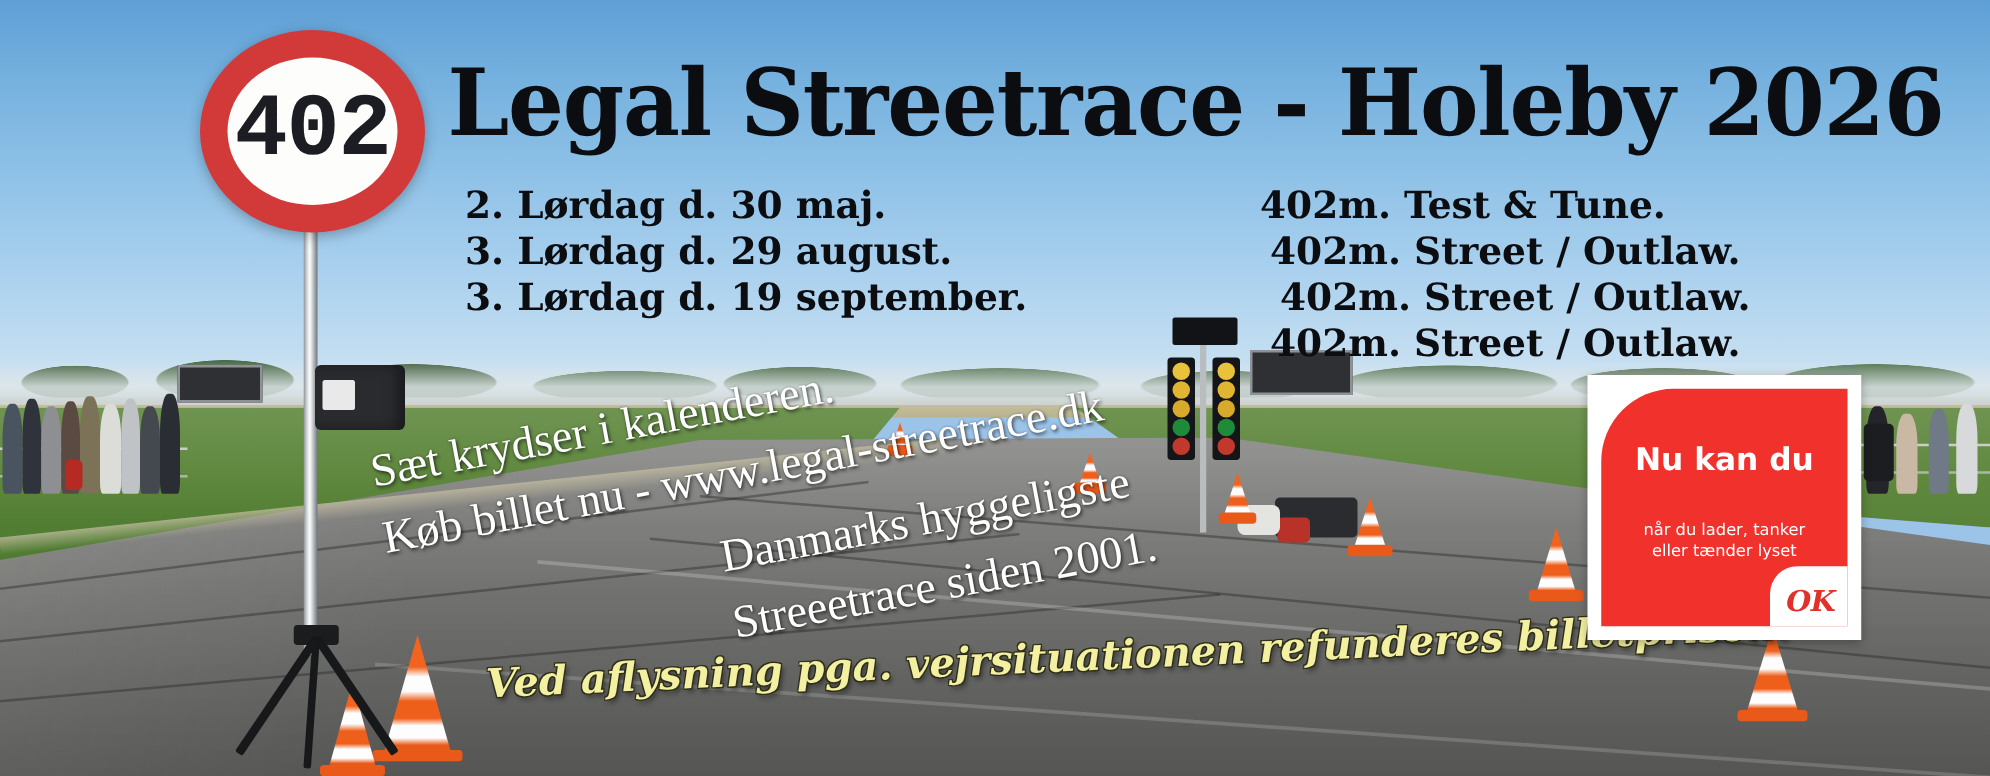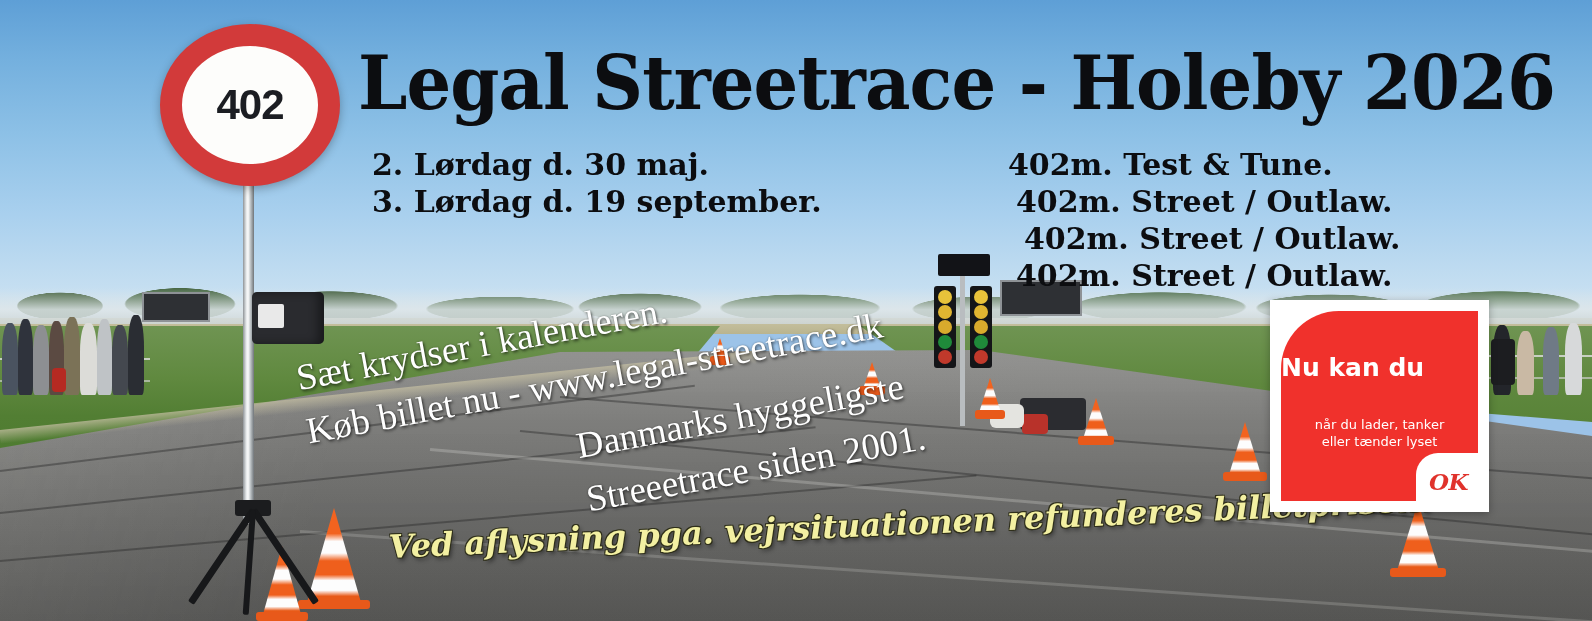--- a/index.html
+++ b/index.html
@@ -104,22 +104,22 @@
     position:absolute;left:160px;top:24px;width:180px;height:162px;
     border-radius:50%;
     background:#fdfdfb;
     border:22px solid #d23a3a;
     box-sizing:border-box;
     box-shadow:0 3px 10px rgba(0,0,0,.28);
     display:flex;align-items:center;justify-content:center;
     z-index:7;
   }
   .sign402 span{
-    font-family:Liberation Sans, sans-serif;
-    font-weight:700;font-size:42px;color:#1b1d22;letter-spacing:-1px;line-height:1;
+    font-family:Liberation Mono, monospace;
+    font-weight:700;font-size:71px;color:#1b1d22;letter-spacing:-1px;line-height:1;
   }
   .winch{
     position:absolute;left:252px;top:292px;width:72px;height:52px;
     background:#2a2b2f;border-radius:5px;z-index:6;
     box-shadow:inset -6px 0 10px rgba(0,0,0,.4);
   }
   .winch:after{
     content:"";position:absolute;left:6px;top:12px;width:26px;height:24px;
     background:#e9e9e9;border-radius:2px;
   }
@@ -209,21 +209,21 @@
     position:relative;width:100%;height:100%;
     background:#f0312c;
     border-top-left-radius:58px;
     -webkit-mask-image:none;
   }
   .ok-notch{
     position:absolute;right:0;bottom:0;width:62px;height:48px;background:#ffffff;
     border-top-left-radius:22px;
   }
   .ok-head{
-    position:absolute;left:0;right:0;top:42px;
+    position:absolute;left:0;right:0;top:42px;text-align:center;
     font-family:"DejaVu Sans",sans-serif;font-weight:700;
     font-size:25px;line-height:29px;color:#ffffff;
   }
   .ok-sub{
     position:absolute;left:0;right:0;top:105px;text-align:center;
     font-family:"DejaVu Sans",sans-serif;font-weight:400;
     font-size:13px;line-height:17px;color:#ffffff;
   }
   .ok-word{
     position:absolute;right:10px;bottom:6px;
@@ -346,20 +346,21 @@
     <div class="leg" style="left:72px;top:10px;width:6px;height:105px;transform:rotate(4deg);"></div>
   </div>
   <div class="sign402">
     <span>402</span>
   </div>
 
   <div class="title">Legal Streetrace - Holeby 2026</div>
 
   <div class="dates">
     <div>2. Lørdag d. 30 maj.</div>
+    <div>3. Lørdag d. 29 august.</div>
     <div>3. Lørdag d. 19 september.</div>
   </div>
 
   <div class="formats">
     <div>402m. Test &amp; Tune.</div>
     <div>402m. Street / Outlaw.</div>
     <div>402m. Street / Outlaw.</div>
     <div>402m. Street / Outlaw.</div>
   </div>
 

